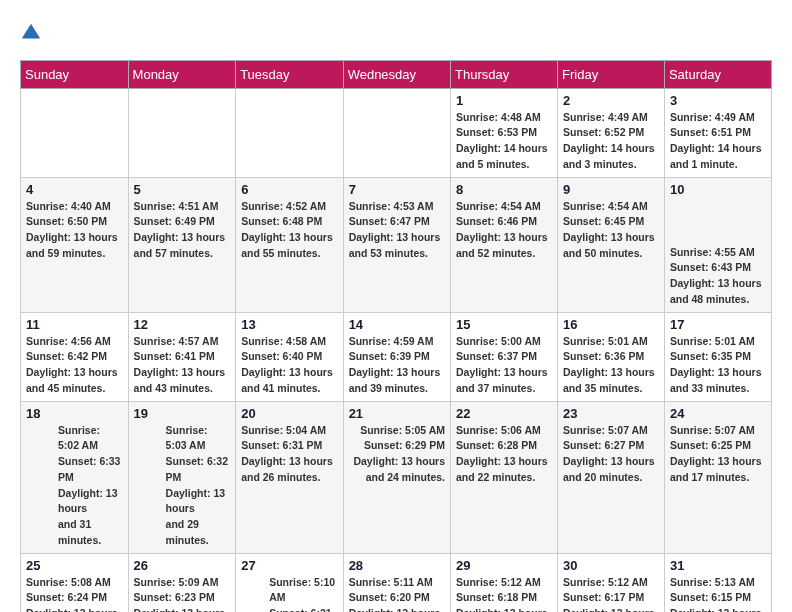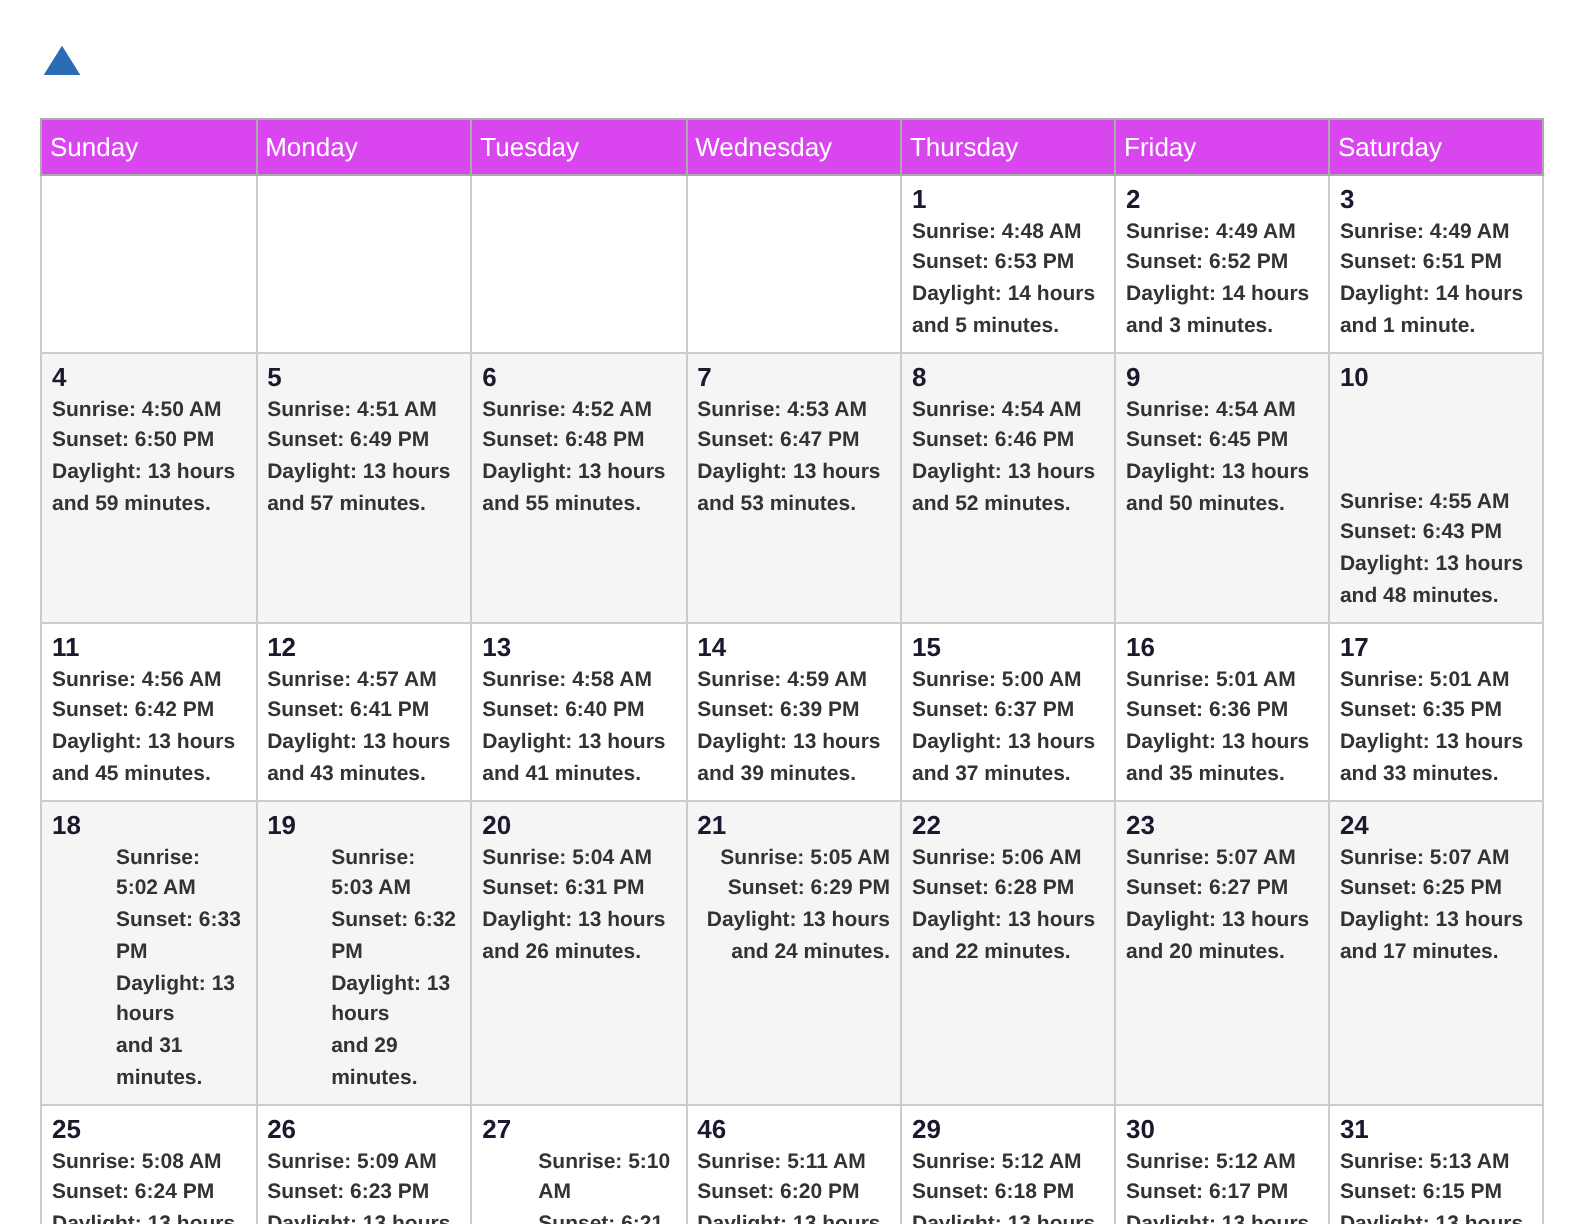--- a/index.html
+++ b/index.html
@@ -31,21 +31,21 @@
     .location {
       font-size: 16px;
       color: #444;
     }
     table {
       width: 100%;
       border-collapse: collapse;
       font-size: 11px;
     }
     thead tr th {
-      background-color: #d946ef;
+      background-color: #be185d;
       color: white;
       padding: 6px 4px;
       text-align: left;
       font-size: 13px;
       font-weight: normal;
       border: 1px solid #aaa;
     }
     tbody tr td {
       border: 1px solid #ccc;
       vertical-align: top;
@@ -132,21 +132,21 @@
           <div class="day-num">3</div>
           <div class="day-info" style="white-space: pre-line;">Sunrise: 4:49 AM
 Sunset: 6:51 PM
 Daylight: 14 hours
 and 1 minute.</div>
         </td>
       </tr>
       <tr>
         <td>
           <div class="day-num">4</div>
-          <div class="day-info" style="white-space: pre-line;">Sunrise: 4:50 AM
+          <div class="day-info" style="white-space: pre-line;">Sunrise: 4:40 AM
 Sunset: 6:50 PM
 Daylight: 13 hours
 and 59 minutes.</div>
         </td>
         <td>
           <div class="day-num">5</div>
           <div class="day-info" style="white-space: pre-line;">Sunrise: 4:51 AM
 Sunset: 6:49 PM
 Daylight: 13 hours
 and 57 minutes.</div>
@@ -305,21 +305,21 @@
 and 13 minutes.</div>
         </td>
         <td>
           <div class="day-num">27</div>
           <div class="day-info" style="white-space: pre-line; margin-left: 28px;">Sunrise: 5:10 AM
 Sunset: 6:21 PM
 Daylight: 13 hours
 and 11 minutes.</div>
         </td>
         <td>
-          <div class="day-num">46</div>
+          <div class="day-num">28</div>
           <div class="day-info" style="white-space: pre-line;">Sunrise: 5:11 AM
 Sunset: 6:20 PM
 Daylight: 13 hours
 and 8 minutes.</div>
         </td>
         <td>
           <div class="day-num">29</div>
           <div class="day-info" style="white-space: pre-line;">Sunrise: 5:12 AM
 Sunset: 6:18 PM
 Daylight: 13 hours

